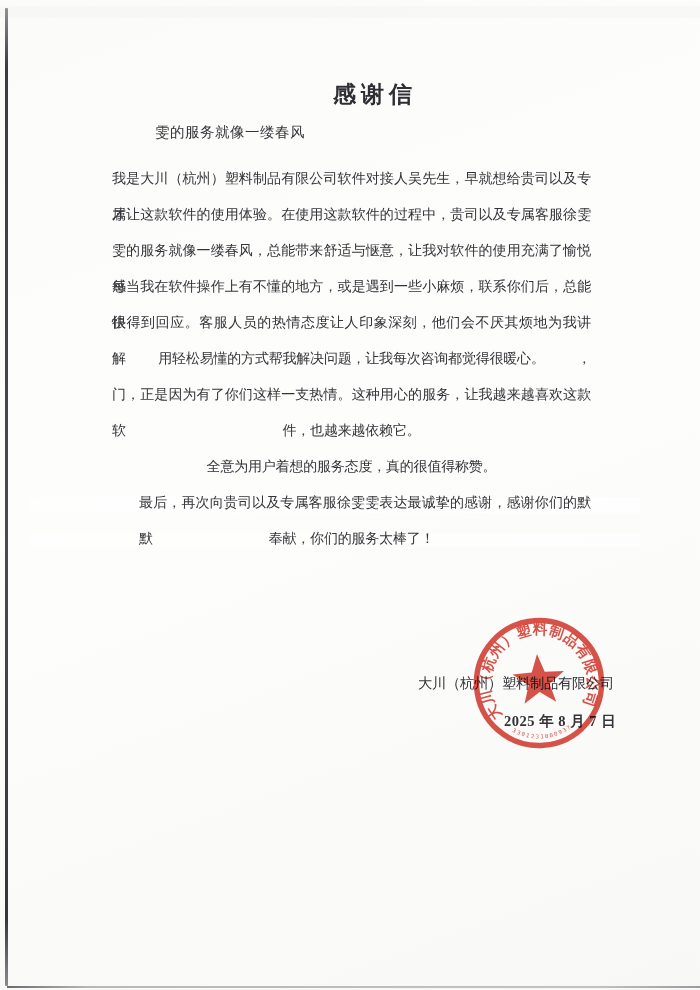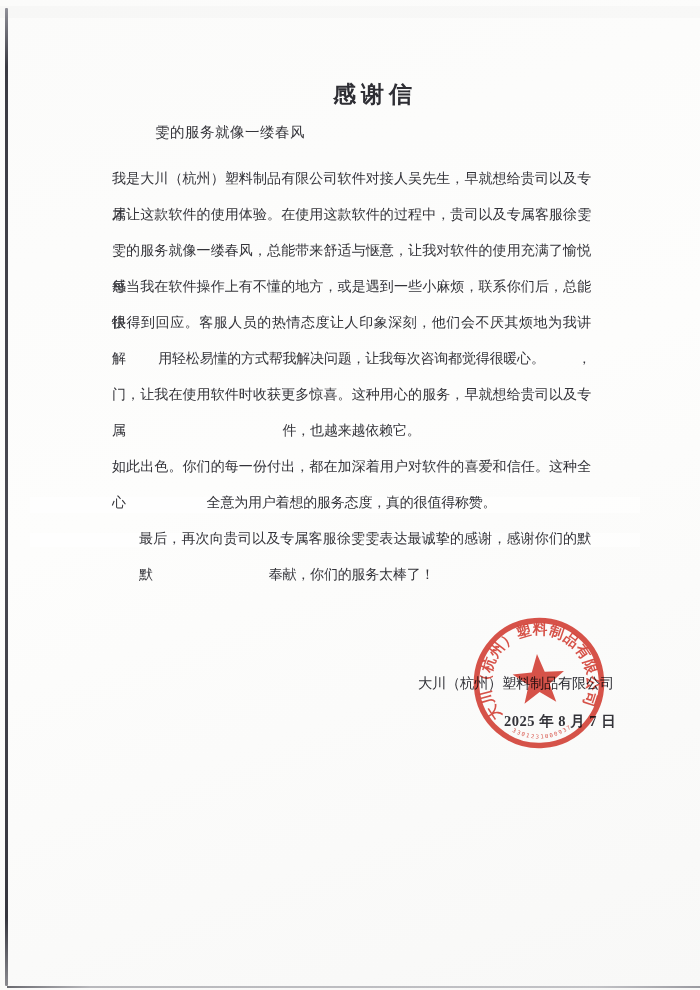--- a/index.html
+++ b/index.html
@@ -86,23 +86,22 @@
 
   <div class="recipient">雯的服务就像一缕春风</div>
 
   <div class="body-lines">
     <div class="line full">我是大川（杭州）塑料制品有限公司软件对接人吴先生，早就想给贵司以及专属</div>
     <div class="line full">才让这款软件的使用体验。在使用这款软件的过程中，贵司以及专属客服徐雯</div>
     <div class="line full">雯的服务就像一缕春风，总能带来舒适与惬意，让我对软件的使用充满了愉悦感。</div>
     <div class="line full">每当我在软件操作上有不懂的地方，或是遇到一些小麻烦，联系你们后，总能很</div>
     <div class="line full">快得到回应。客服人员的热情态度让人印象深刻，他们会不厌其烦地为我讲解，</div>
     <div class="line">用轻松易懂的方式帮我解决问题，让我每次咨询都觉得很暖心。</div>
-    <div class="line full">门，让我在使用软件时收获更多惊喜。这种用心的服务，早就想给贵司以及专属</div>
+    <div class="line full">门，正是因为有了你们这样一支热情。这种用心的服务，让我越来越喜欢这款软</div>
     <div class="line">件，也越来越依赖它。</div>
-    <div class="line full">如此出色。你们的每一份付出，都在加深着用户对软件的喜爱和信任。这种全心</div>
     <div class="line">全意为用户着想的服务态度，真的很值得称赞。</div>
     <div class="line full indent">最后，再次向贵司以及专属客服徐雯雯表达最诚挚的感谢，感谢你们的默默</div>
     <div class="line">奉献，你们的服务太棒了！</div>
   </div>
 
   <div class="signature">大川（杭州）塑料制品有限公司</div>
   <div class="date">2025 年 8 月 7 日</div>
 
   <div class="seal">
     <svg viewBox="0 0 168 168" xmlns="http://www.w3.org/2000/svg">

